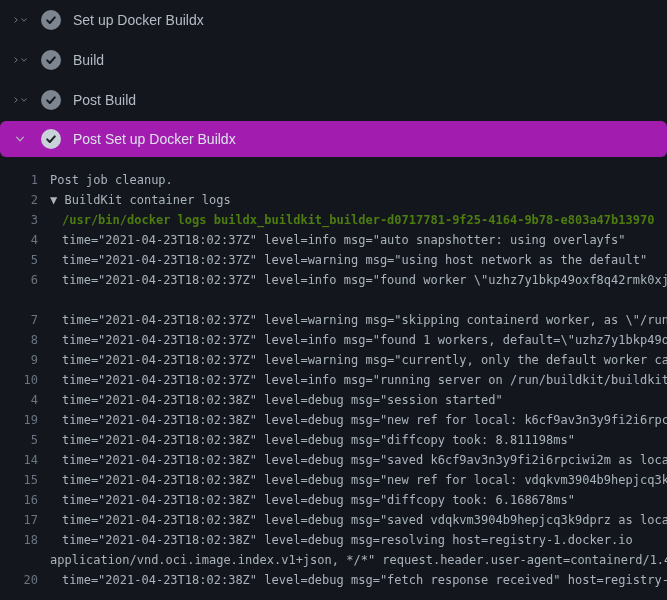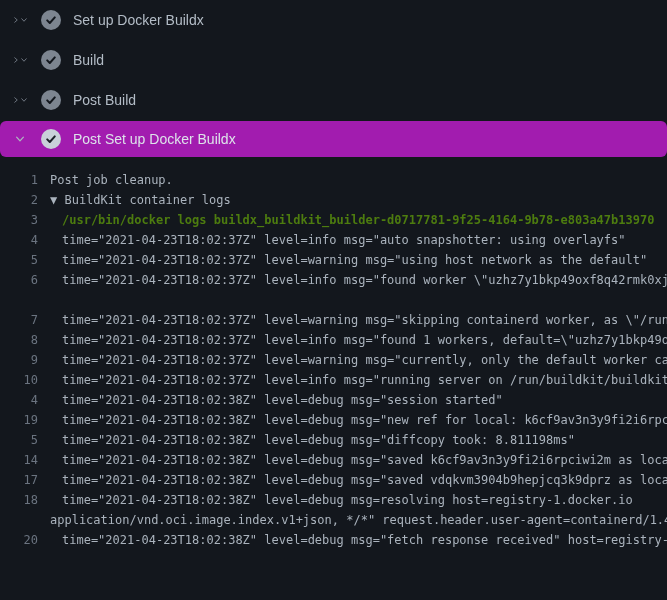--- a/index.html
+++ b/index.html
@@ -214,21 +214,29 @@
   <div class="log-line indent">
     <span class="ln">5</span>
     <span class="lt">time="2021-04-23T18:02:38Z" level=debug msg="diffcopy took: 8.811198ms"</span>
   </div>
 
   <div class="log-line indent">
     <span class="ln">14</span>
     <span class="lt">time="2021-04-23T18:02:38Z" level=debug msg="saved k6cf9av3n3y9fi2i6rpciwi2m as loca</span>
   </div>
 
-
+  <div class="log-line indent">
+    <span class="ln">15</span>
+    <span class="lt">time="2021-04-23T18:02:38Z" level=debug msg="new ref for local: vdqkvm3904b9hepjcq3k</span>
+  </div>
+
+  <div class="log-line indent">
+    <span class="ln">16</span>
+    <span class="lt">time="2021-04-23T18:02:38Z" level=debug msg="diffcopy took: 6.168678ms"</span>
+  </div>
 
   <div class="log-line indent">
     <span class="ln">17</span>
     <span class="lt">time="2021-04-23T18:02:38Z" level=debug msg="saved vdqkvm3904b9hepjcq3k9dprz as loca</span>
   </div>
 
   <div class="log-line indent">
     <span class="ln">18</span>
     <span class="lt">time="2021-04-23T18:02:38Z" level=debug msg=resolving host=registry-1.docker.io</span>
   </div>

